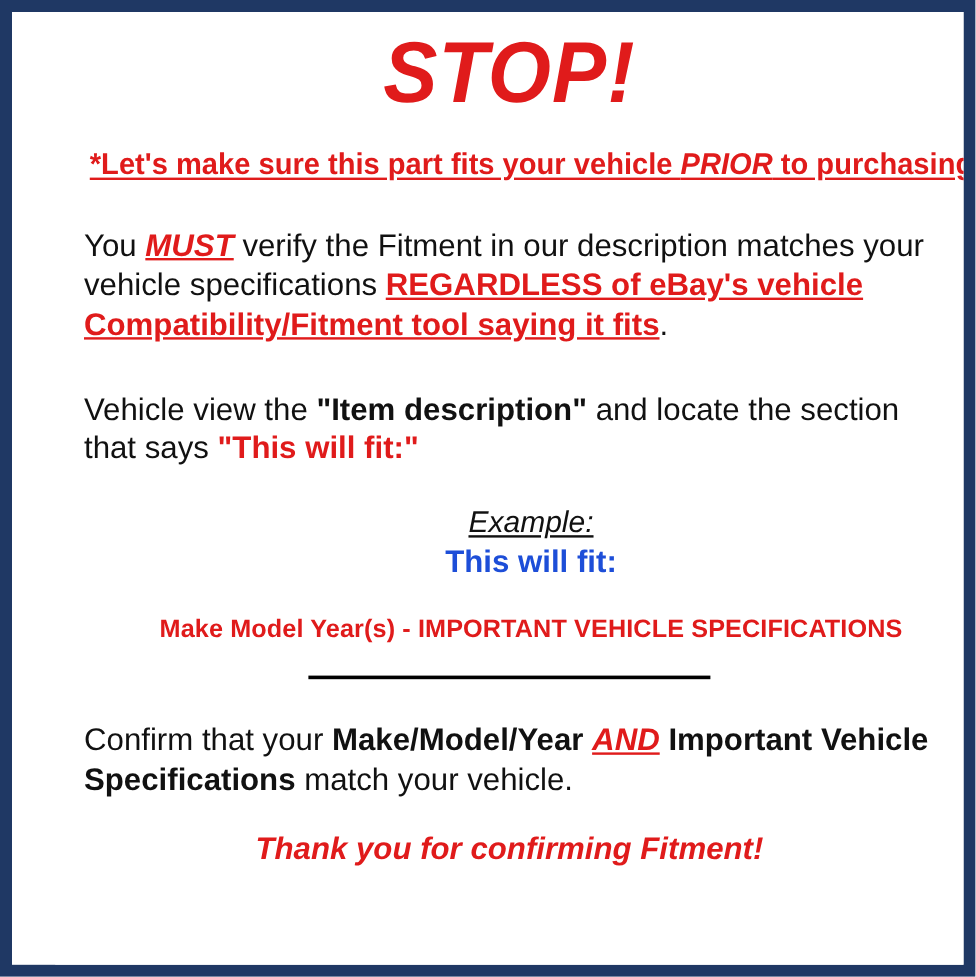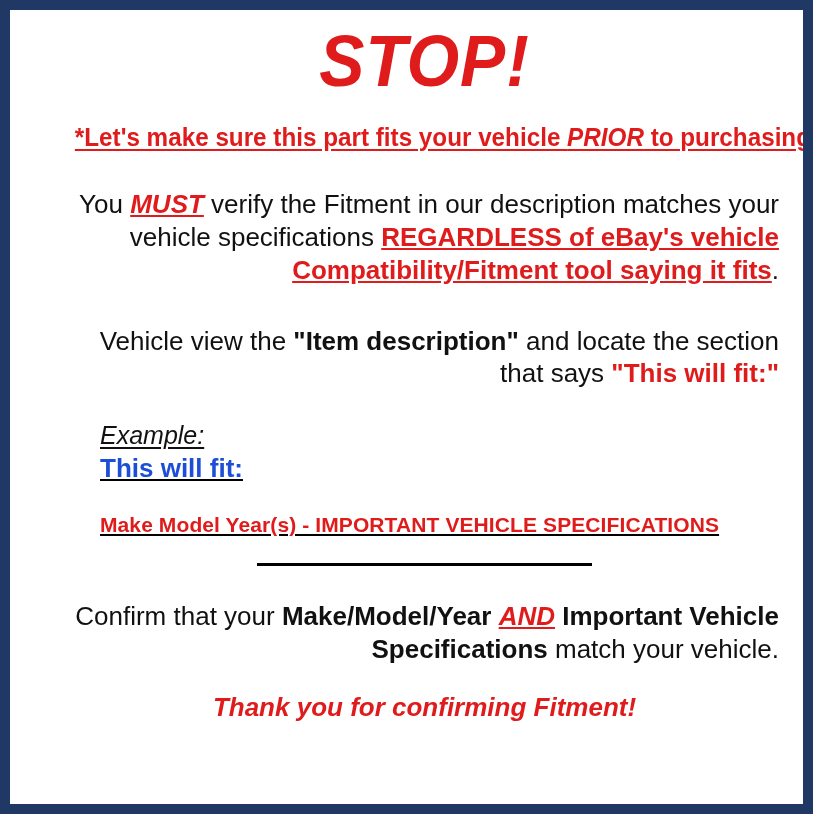--- a/index.html
+++ b/index.html
@@ -60,21 +60,21 @@
   .subtitle-line .em-italic {
     font-style: italic;
   }
 
   
   .body-paragraph {
     font-size: 26px;
     line-height: 1.26;
     color: #111111;
     font-weight: normal;
-    text-align: right;
+    text-align: left;
     margin: 0;
     padding: 0 6px;
   }
 
   .p-must       { margin-top: 36px; }
   .p-please     { margin-top: 38px; }
   .p-confirm    { margin-top: 34px; }
   .p-vin        { margin-top: 38px; }
 
   
@@ -95,24 +95,23 @@
     color: #e01b1b;
     font-weight: bold;
   }
   .black-bold {
     color: #111111;
     font-weight: bold;
   }
 
   
   .example-block {
-    text-align: left;
+    text-align: center;
     margin-top: 32px;
     padding-left: 36px;
-    text-decoration: underline;
   }
   .example-label {
     font-size: 25px;
     line-height: 1.1;
     color: #111111;
     font-style: italic;
     text-decoration: underline;
     text-underline-offset: 3px;
     display: inline-block;
   }

